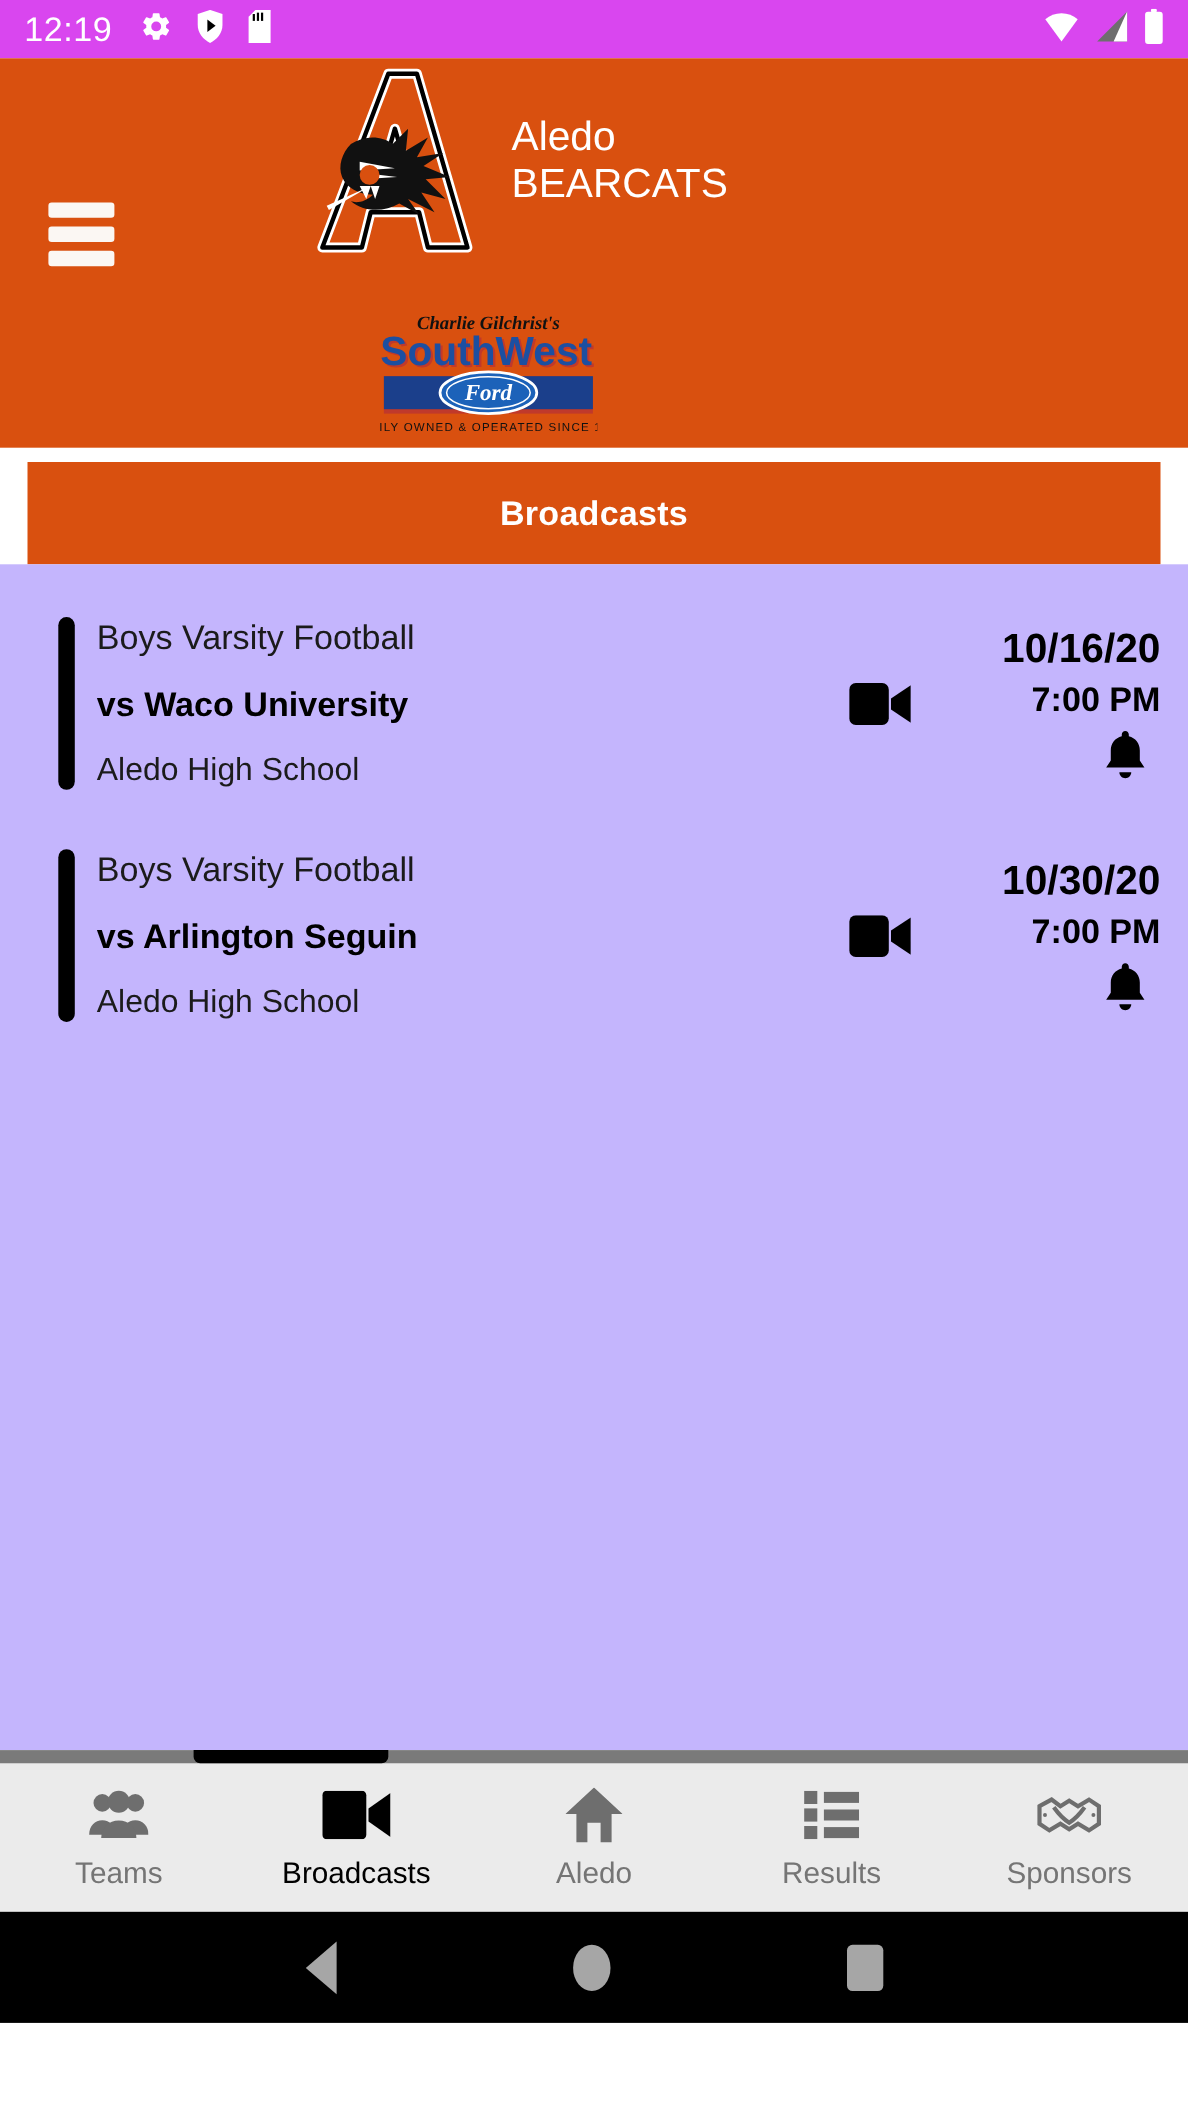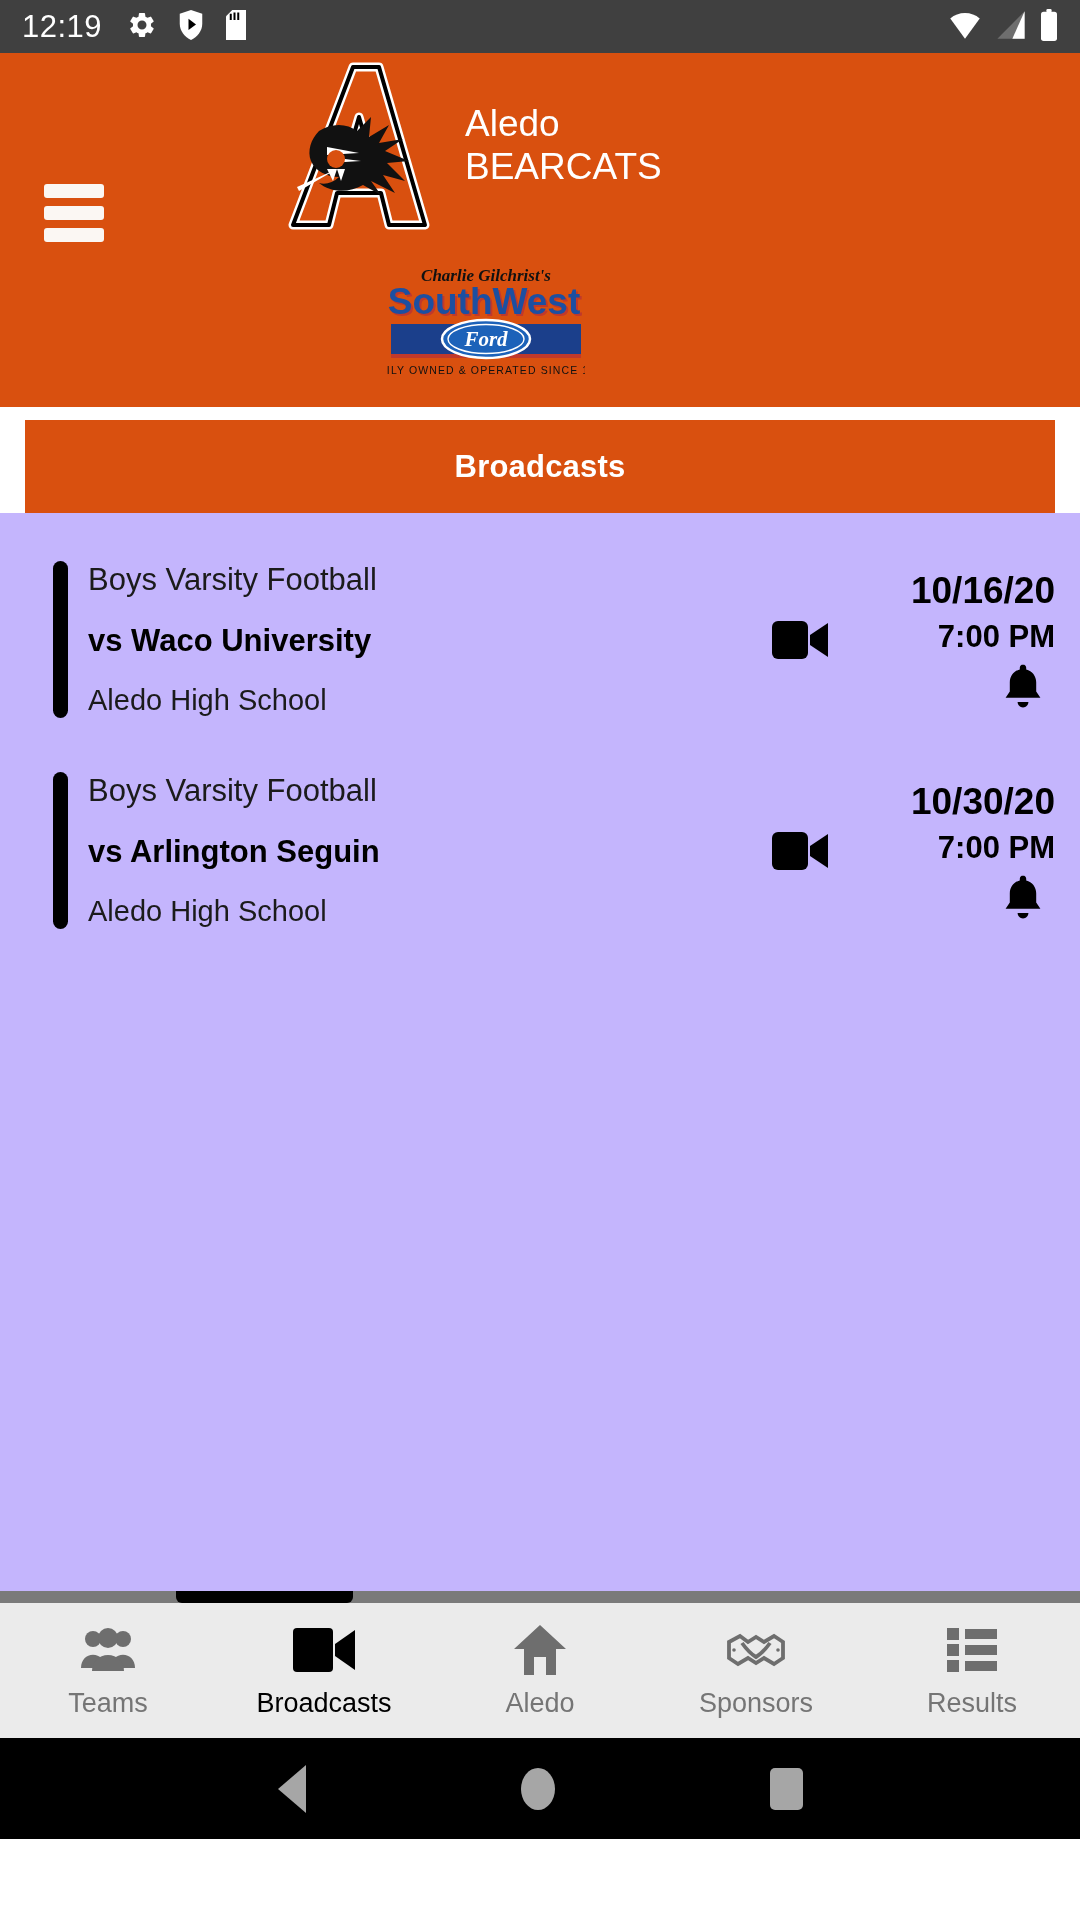--- a/index.html
+++ b/index.html
@@ -5,21 +5,21 @@
   * { margin:0; padding:0; box-sizing:border-box; }
   html, body {
     width:1080px; height:1920px;
     background:#ffffff;
     font-family:"Liberation Sans", sans-serif;
     overflow:hidden;
   }
 
   
   .statusbar{
-    height:53px; background:#404040; color:#fff;
+    height:53px; background:#d946ef; color:#fff;
     display:flex; align-items:center; padding:0 22px;
   }
   .sb-time{ font-size:31px; font-weight:400; letter-spacing:.5px; }
   .sb-left-icons{ display:flex; align-items:center; gap:21px; margin-left:25px; }
   .sb-spacer{ flex:1; }
   .sb-right-icons{ display:flex; align-items:center; gap:14px; }
 
   
   .appbar{
     background:#d9500f;
@@ -39,22 +39,22 @@
     display:flex; align-items:center; gap:30px;
   }
   .team-logo{ width:160px; height:176px; position:relative; }
   .brand-text{
     color:#ffffff; font-size:37px; line-height:1.05; font-weight:400;
     padding-bottom:6px;
   }
   .brand-text div{ margin:4px 0; }
 
   .sponsor-banner{
-    position:absolute; left:345px; top:211px;
-    width:198px; height:118px;margin-left:42px;
+    position:absolute; left:345px; top:229px;
+    width:198px; height:118px;
   }
 
   
   .section-band{
     margin:13px 25px 0 25px;
     background:#d9500f;
     height:93px;
     display:flex; align-items:center; justify-content:center;
   }
   .section-band-text{
@@ -326,43 +326,43 @@
     <div class="tab-icon">
       <svg width="52" height="50" viewBox="0 0 26 25" fill="#6e6e6e">
         <path d="M13 0 L26 12 L21 12 L21 25 L16 25 L16 16 L10 16 L10 25 L5 25 L5 12 L0 12 Z"></path>
       </svg>
     </div>
     <div class="tab-label">Aledo</div>
   </div>
 
   <div class="tab">
     <div class="tab-icon">
-      <svg width="60" height="44" viewBox="0 0 30 22" fill="none" stroke="#6e6e6e" stroke-width="1.9">
-        <path d="M1.5 7 L7 4 L11 7 L15 4.5 L19 7 L24 4 L28.5 7 L28.5 15 L24 18 L19 15 L15 17.5 L11 15 L6 18 L1.5 15 Z"></path>
-        <path d="M8 7.5 C10.5 11 12.5 13 15 14.5 C17.5 13 19.5 11 22 7.5"></path>
-        <circle cx="4" cy="11" r="0.9" fill="#6e6e6e" stroke="none"></circle>
-        <circle cx="26" cy="11" r="0.9" fill="#6e6e6e" stroke="none"></circle>
-      </svg>
-    </div>
-    <div class="tab-label">Sponsors</div>
-  </div>
-
-  <div class="tab">
-    <div class="tab-icon">
       <svg width="50" height="44" viewBox="0 0 25 22" fill="#6e6e6e">
         <rect x="0" y="0" width="6" height="6"></rect>
         <rect x="0" y="8" width="6" height="6"></rect>
         <rect x="0" y="16" width="6" height="6"></rect>
         <rect x="9" y="0.5" width="16" height="5"></rect>
         <rect x="9" y="8.5" width="16" height="5"></rect>
         <rect x="9" y="16.5" width="16" height="5"></rect>
       </svg>
     </div>
     <div class="tab-label">Results</div>
   </div>
 
+  <div class="tab">
+    <div class="tab-icon">
+      <svg width="60" height="44" viewBox="0 0 30 22" fill="none" stroke="#6e6e6e" stroke-width="1.9">
+        <path d="M1.5 7 L7 4 L11 7 L15 4.5 L19 7 L24 4 L28.5 7 L28.5 15 L24 18 L19 15 L15 17.5 L11 15 L6 18 L1.5 15 Z"></path>
+        <path d="M8 7.5 C10.5 11 12.5 13 15 14.5 C17.5 13 19.5 11 22 7.5"></path>
+        <circle cx="4" cy="11" r="0.9" fill="#6e6e6e" stroke="none"></circle>
+        <circle cx="26" cy="11" r="0.9" fill="#6e6e6e" stroke="none"></circle>
+      </svg>
+    </div>
+    <div class="tab-label">Sponsors</div>
+  </div>
+
 </div>
 
 <div class="navbar">
   <div class="nav-back"></div>
   <div class="nav-home"></div>
   <div class="nav-recent"></div>
 </div>
 
 </body></html>

